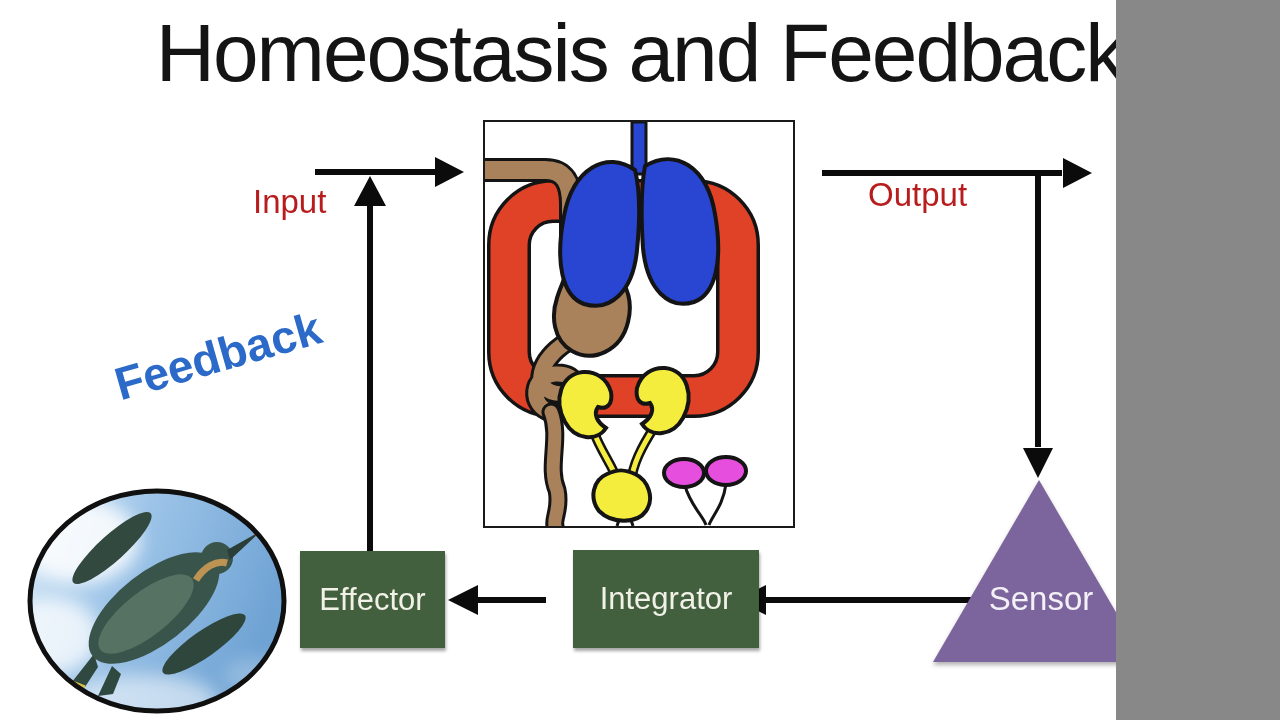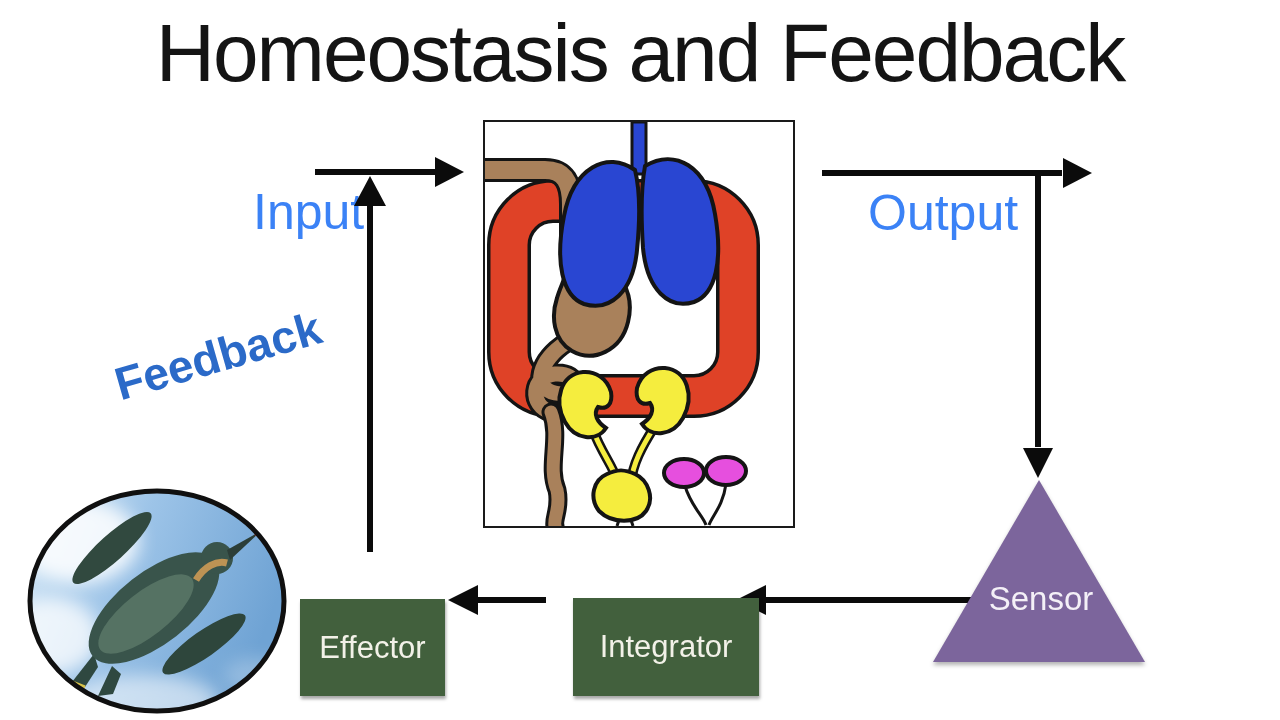--- a/index.html
+++ b/index.html
@@ -1,36 +1,36 @@
 <!DOCTYPE html>
 <html><head>
 <meta charset="utf-8">
 <style>
   html,body{margin:0;padding:0;background:#888;}
   .stage{
-    position:relative;width:1280px;height:720px;background:#ffffff;
+    position:relative;width:1116px;height:720px;background:#ffffff;
     overflow:hidden;font-family:"Liberation Sans", sans-serif;
   }
   .title{
     position:absolute;left:0;top:6px;width:1280px;text-align:center;
     font-size:82px;letter-spacing:-2px;color:#141414;white-space:nowrap;
   }
   .flow-label{
-    position:absolute;font-size:50px;color:#3b82f6;white-space:nowrap;
+    position:absolute;font-size:33px;color:#b91c1c;white-space:nowrap;
   }
   .label-input{left:253px;top:183px;}
-  .label-output{left:868px;top:184px;text-align:center;}
+  .label-output{left:868px;top:176px;text-align:center;}
   .feedback-label{
     position:absolute;left:116px;top:358px;font-size:46px;font-weight:bold;
     color:#2b6ac8;transform:rotate(-16deg);transform-origin:left center;white-space:nowrap;
   }
   .node-box{
     position:absolute;background:#42603d;color:#f2f1e8;
     display:flex;align-items:center;justify-content:center;
-    font-size:31px;box-shadow:1px 3px 3px rgba(0,0,0,.35);margin-top:48px;
+    font-size:31px;box-shadow:1px 3px 3px rgba(0,0,0,.35);
   }
   .box-effector{left:300px;top:551px;width:145px;height:97px;}
   .box-integrator{left:573px;top:550px;width:186px;height:98px;}
   .organ-frame{
     position:absolute;left:483px;top:120px;width:312px;height:408px;
     background:#fff;border:2px solid #1a1a1a;box-sizing:border-box;
   }
   .organ-frame svg{position:absolute;left:0;top:0;}
   .arrow-layer{position:absolute;left:0;top:0;pointer-events:none;}
   .sensor-layer{position:absolute;left:0;top:0;}

